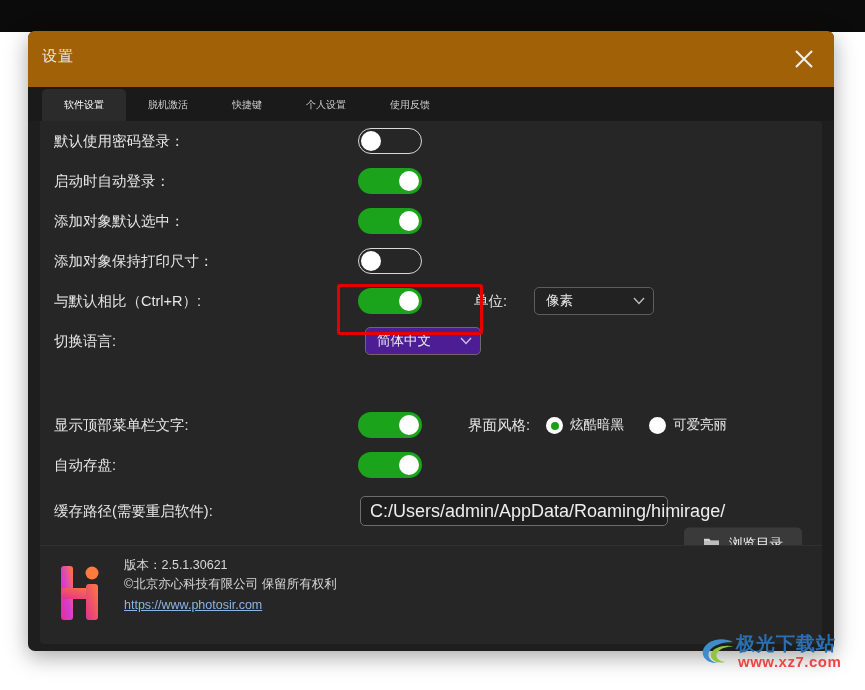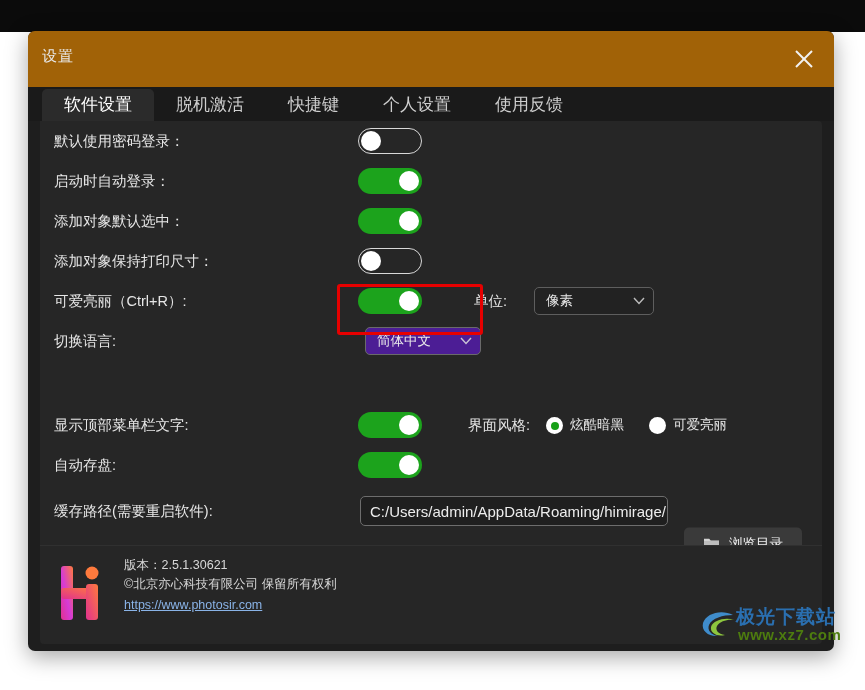--- a/index.html
+++ b/index.html
@@ -45,21 +45,21 @@
 
   
   .tabstrip {
     position: relative;
     height: 34px;
     background: #1a1a1a;
     padding-left: 14px;
     display: flex; align-items: flex-end;
   }
   .tab {
-    font-size: 17px; color: #cfcfcf;
+    font-size: 10px; color: #cfcfcf;
     padding: 7px 22px 8px 22px;
     cursor: pointer;
     border-radius: 5px 5px 0 0;
     line-height: 17px;
     white-space: nowrap;
   }
   .tab.active {
     background: #2b2b2b;
     color: #ffffff;
   }
@@ -162,21 +162,21 @@
   
   .path-field {
     position: absolute;
     top: 50%; transform: translateY(-50%);
     height: 30px; width: 308px;
     box-sizing: border-box;
     border: 1px solid #6d6d6d;
     border-radius: 5px;
     background: #1f1f1f;
     color: #ededed;
-    font-size: 15px;
+    font-size: 18px;
     padding: 0 9px;
     display: flex; align-items: center;
     font-family: "Liberation Sans", sans-serif;
   }
   .browse-btn {
     position: absolute;
     top: 50%; transform: translateY(-50%);
     height: 31px; width: 118px;
     background: #3a3a3a;
     border-radius: 5px;
@@ -212,30 +212,30 @@
     line-height: 19px;
   }
   .about div { font-size: 12.5px; color: #d8d8d8; white-space: nowrap; }
   .about a.link {
     font-size: 12.5px; color: #8ab4e8; text-decoration: underline;
     cursor: pointer;
   }
 
   
   .watermark {
-    position: absolute; left: 700px; top: 604px;
+    position: absolute; left: 700px; top: 631px;
     width: 160px; height: 46px; text-align: center;
   }
   .wm-title {
     position: absolute; left: 36px; top: 0px;
     font-size: 19px; font-weight: bold; color: #2a6fb0; letter-spacing: 1px;
   }
   .wm-sub {
     position: absolute; left: 38px; top: 22px;
-    font-size: 15px; font-weight: bold; color: #4d7c0f; letter-spacing: .5px;
+    font-size: 15px; font-weight: bold; color: #ef4444; letter-spacing: .5px;
   }
 </style>
 </head>
 <body>
 
 <div id="root">
 
   <div class="top-band"></div>
 
   <div class="dialog">
@@ -282,21 +282,21 @@
       </div>
 
       <div class="row" style="top:120px;">
         <div class="row-label">添加对象保持打印尺寸：</div>
         <div class="switch off" style="left:318px;">
           <div class="knob"></div>
         </div>
       </div>
 
       <div class="row" style="top:160px;">
-        <div class="row-label">可爱亮丽（Ctrl+R）:</div>
+        <div class="row-label">与默认相比（Ctrl+R）:</div>
         <div class="switch on" style="left:318px;">
           <div class="knob"></div>
         </div>
         <div class="sub-label" style="left:434px;">单位:</div>
         <div class="dropdown dark" style="left:494px; width:120px;">
           <span class="dd-text">像素</span>
           <svg class="chev" width="12" height="8" viewBox="0 0 12 8">
             <polyline points="1,1 6,6.5 11,1" fill="none" stroke="#d8d8d8" stroke-width="1.4"></polyline>
           </svg>
         </div>

